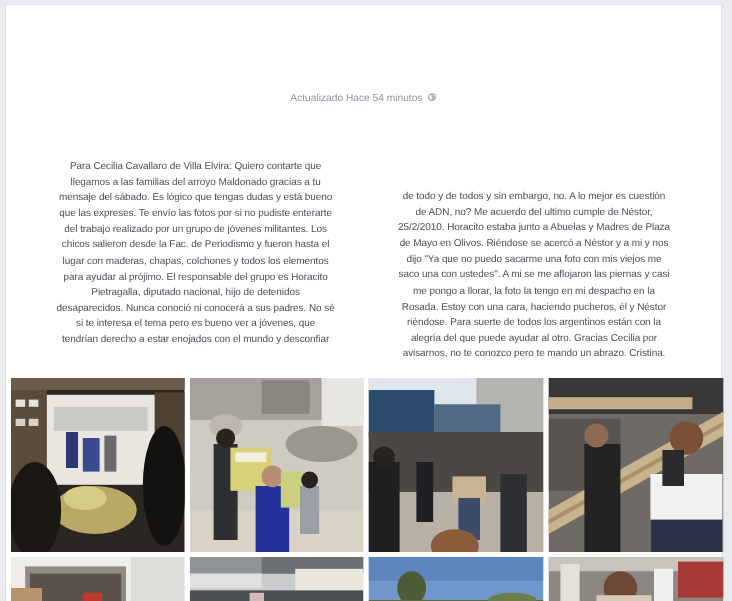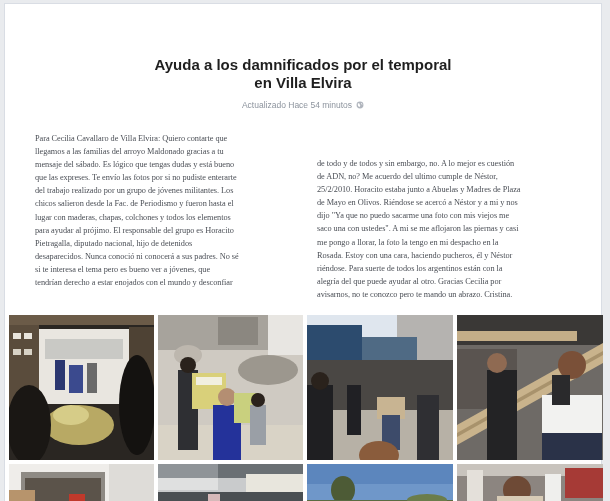--- a/index.html
+++ b/index.html
@@ -31,21 +31,21 @@
   .title {
     font-family: "Liberation Sans", sans-serif;
     font-weight: bold;
     font-size: 15px;
     line-height: 18px;
     color: #1f1f1f;
     margin: 0 auto;
     width: 300px;
   }
   .meta {
-    margin-top: 8px;
+    margin-top: 20px;
     font-family: "Liberation Sans", sans-serif;
     font-size: 8.5px;
     color: #8d949e;
     display: flex;
     justify-content: center;
     align-items: center;
     gap: 4px;
   }
   .globe {
     width: 8px; height: 8px;
@@ -54,26 +54,27 @@
   .body-text {
     position: absolute;
     top: 128px;
     left: 30px;
     width: 550px;
     display: flex;
     justify-content: space-between;
   }
   .col {
     width: 256px;
-    font-family: Liberation Serif, serif;
+    font-family: Liberation Sans, sans-serif;
     font-size: 8.3px;
     line-height: 13.1px;
     color: #4b4f56;
     white-space: pre-line;
     letter-spacing: -0.05px;
+    text-align: center;
   }
   .col.right { margin-right: 12px; margin-top: 25px; }
   .photos {
     position: absolute;
     left: 4px;
     top: 311px;
     display: grid;
     grid-template-columns: 145px 145px 146px 146px;
     grid-auto-rows: 145px;
     column-gap: 4px;
@@ -84,21 +85,20 @@
     overflow: hidden;
     cursor: pointer;
   }
   .photo svg { display: block; width: 100%; height: 100%; }
 </style>
 </head>
 <body>
 
 <div class="page">
   <div class="header">
-    <div class="title">Ayuda a los damnificados por el temporal en Villa Elvira</div>
     <div class="meta">
       <span>Actualizado Hace 54 minutos</span>
       <span class="globe">
         <svg viewBox="0 0 10 10" width="8" height="8">
           <circle cx="5" cy="5" r="4.3" fill="#b0b5bd"></circle>
           <path d="M2.2 3.2 Q3.5 2.2 4.6 3.4 Q4 4.6 5.2 5 Q5.6 6.4 4.4 7.6 Q3 6.8 2.4 5.6 Z" fill="#ffffff"></path>
           <path d="M6.2 2.2 Q7.6 2.8 8.2 4.4 Q7.2 4.6 6.6 3.6 Z" fill="#ffffff"></path>
         </svg>
       </span>
     </div>

